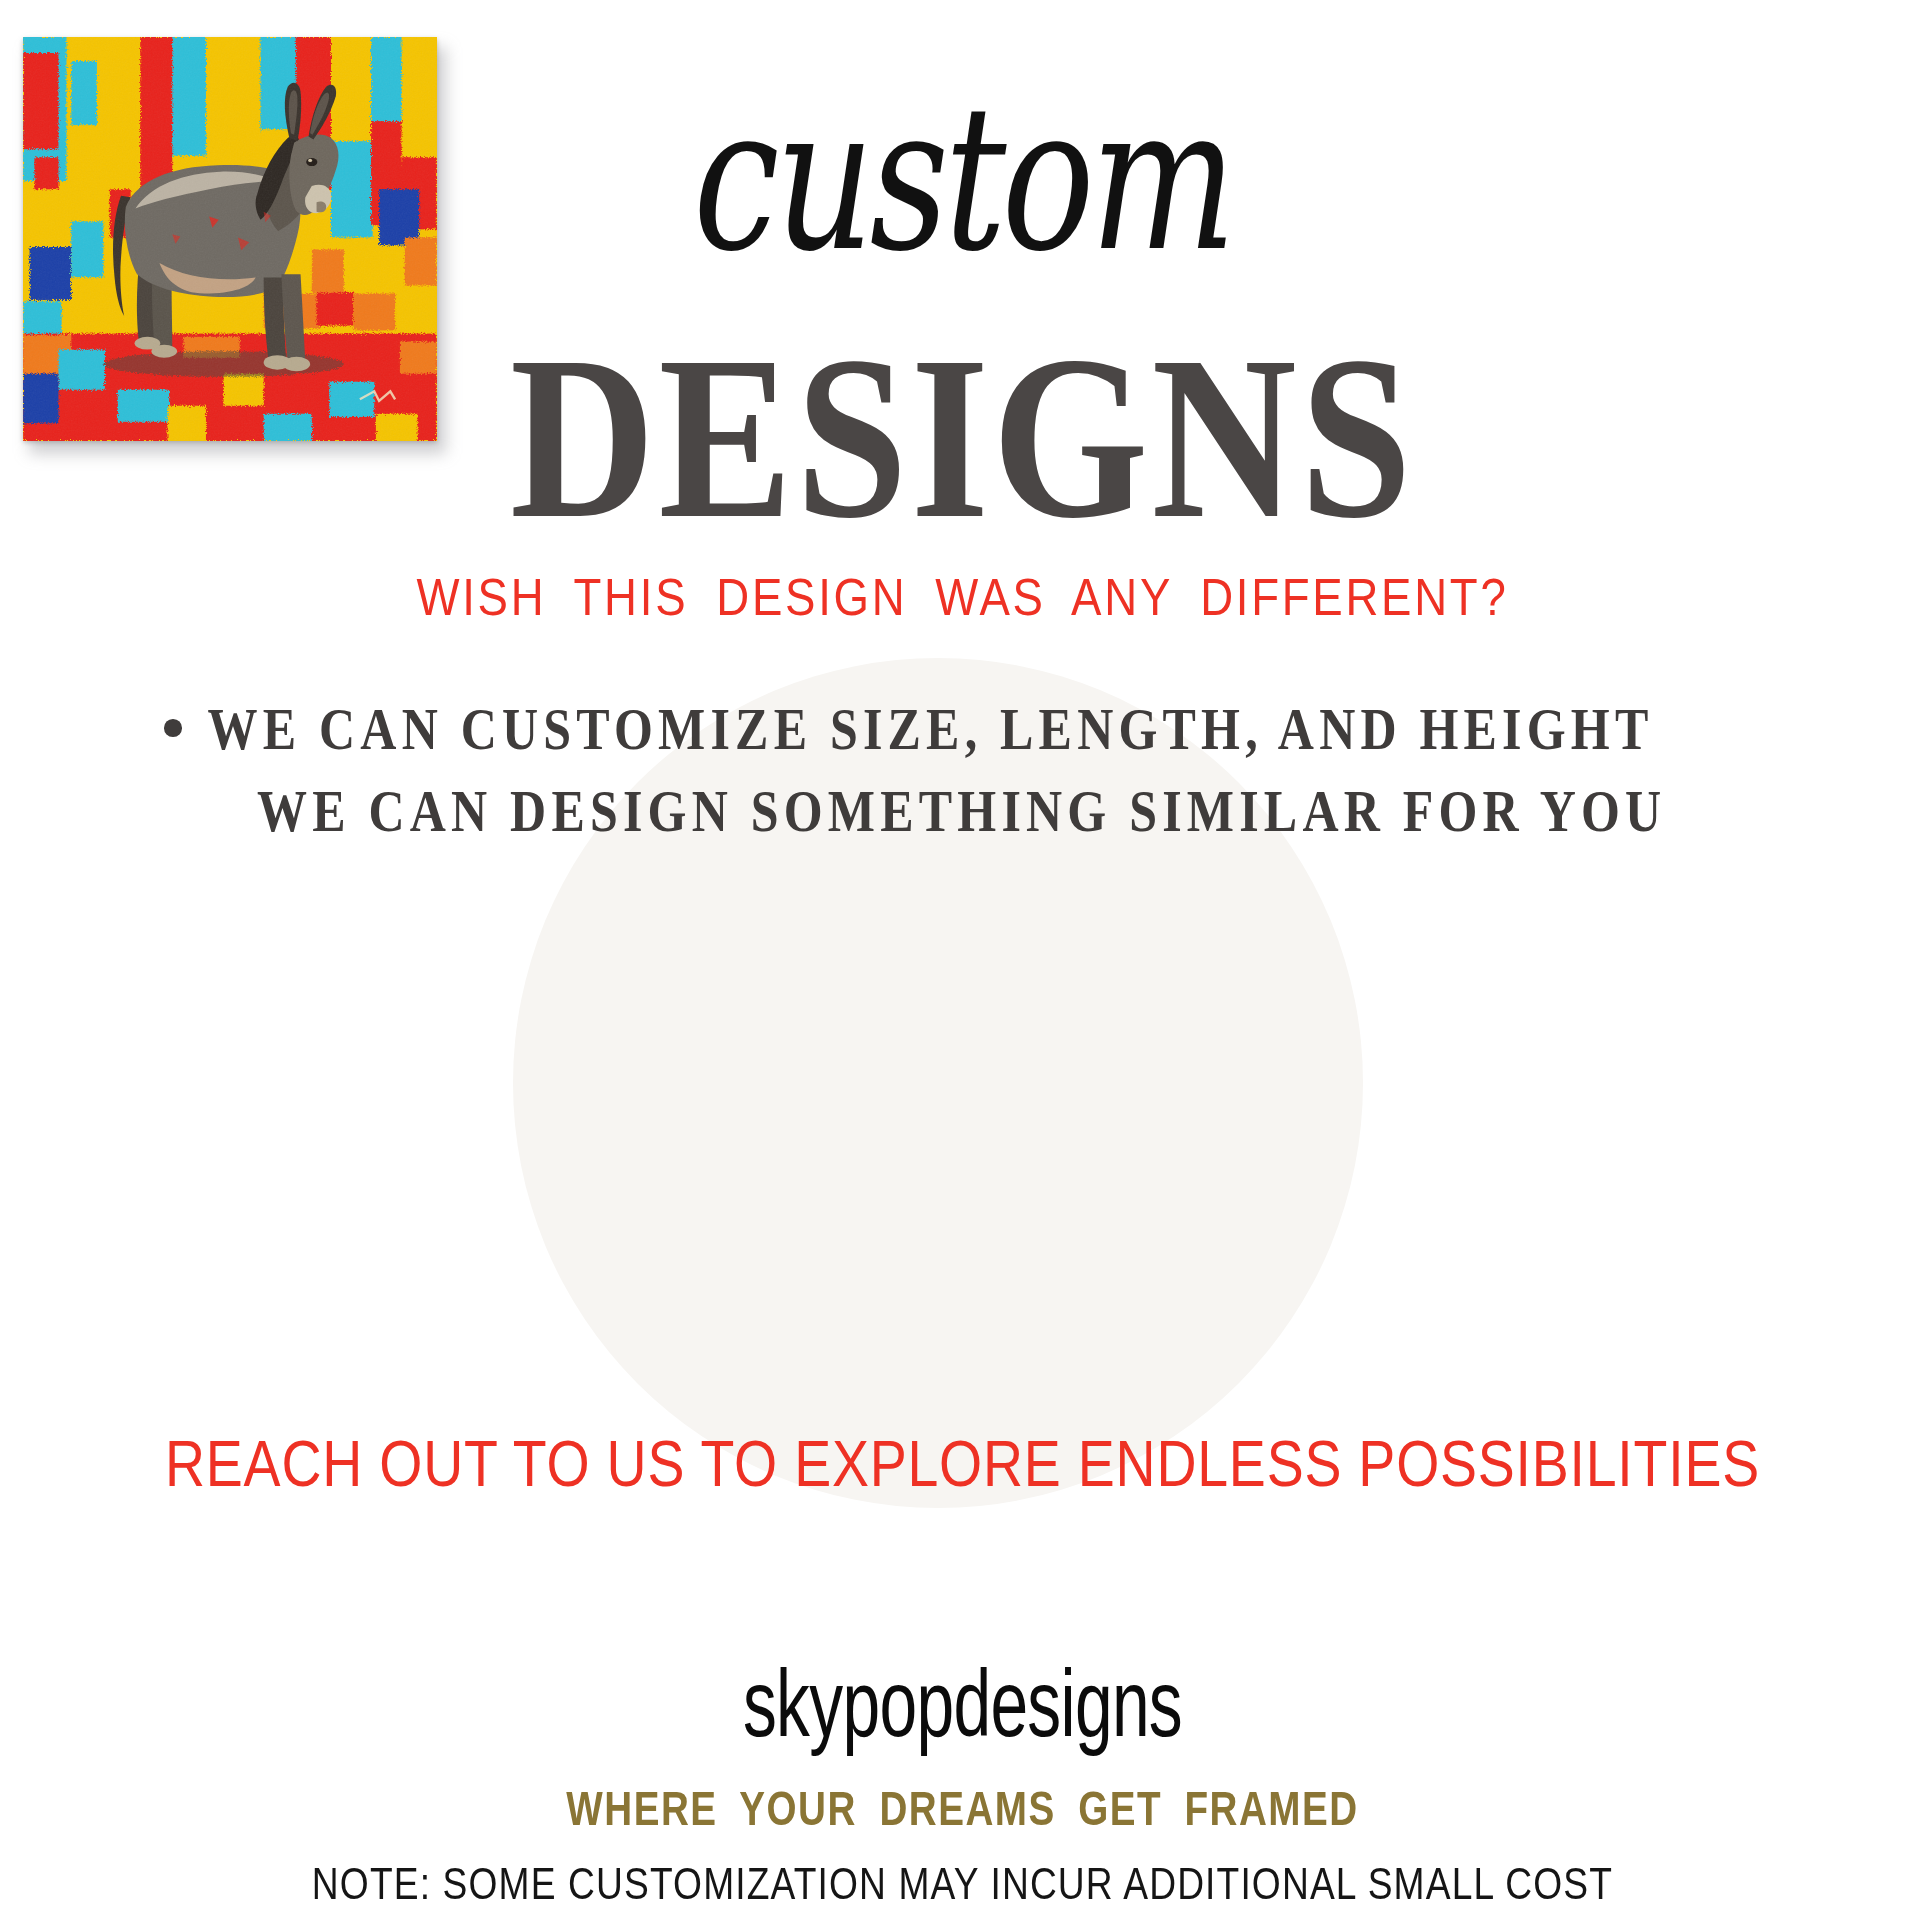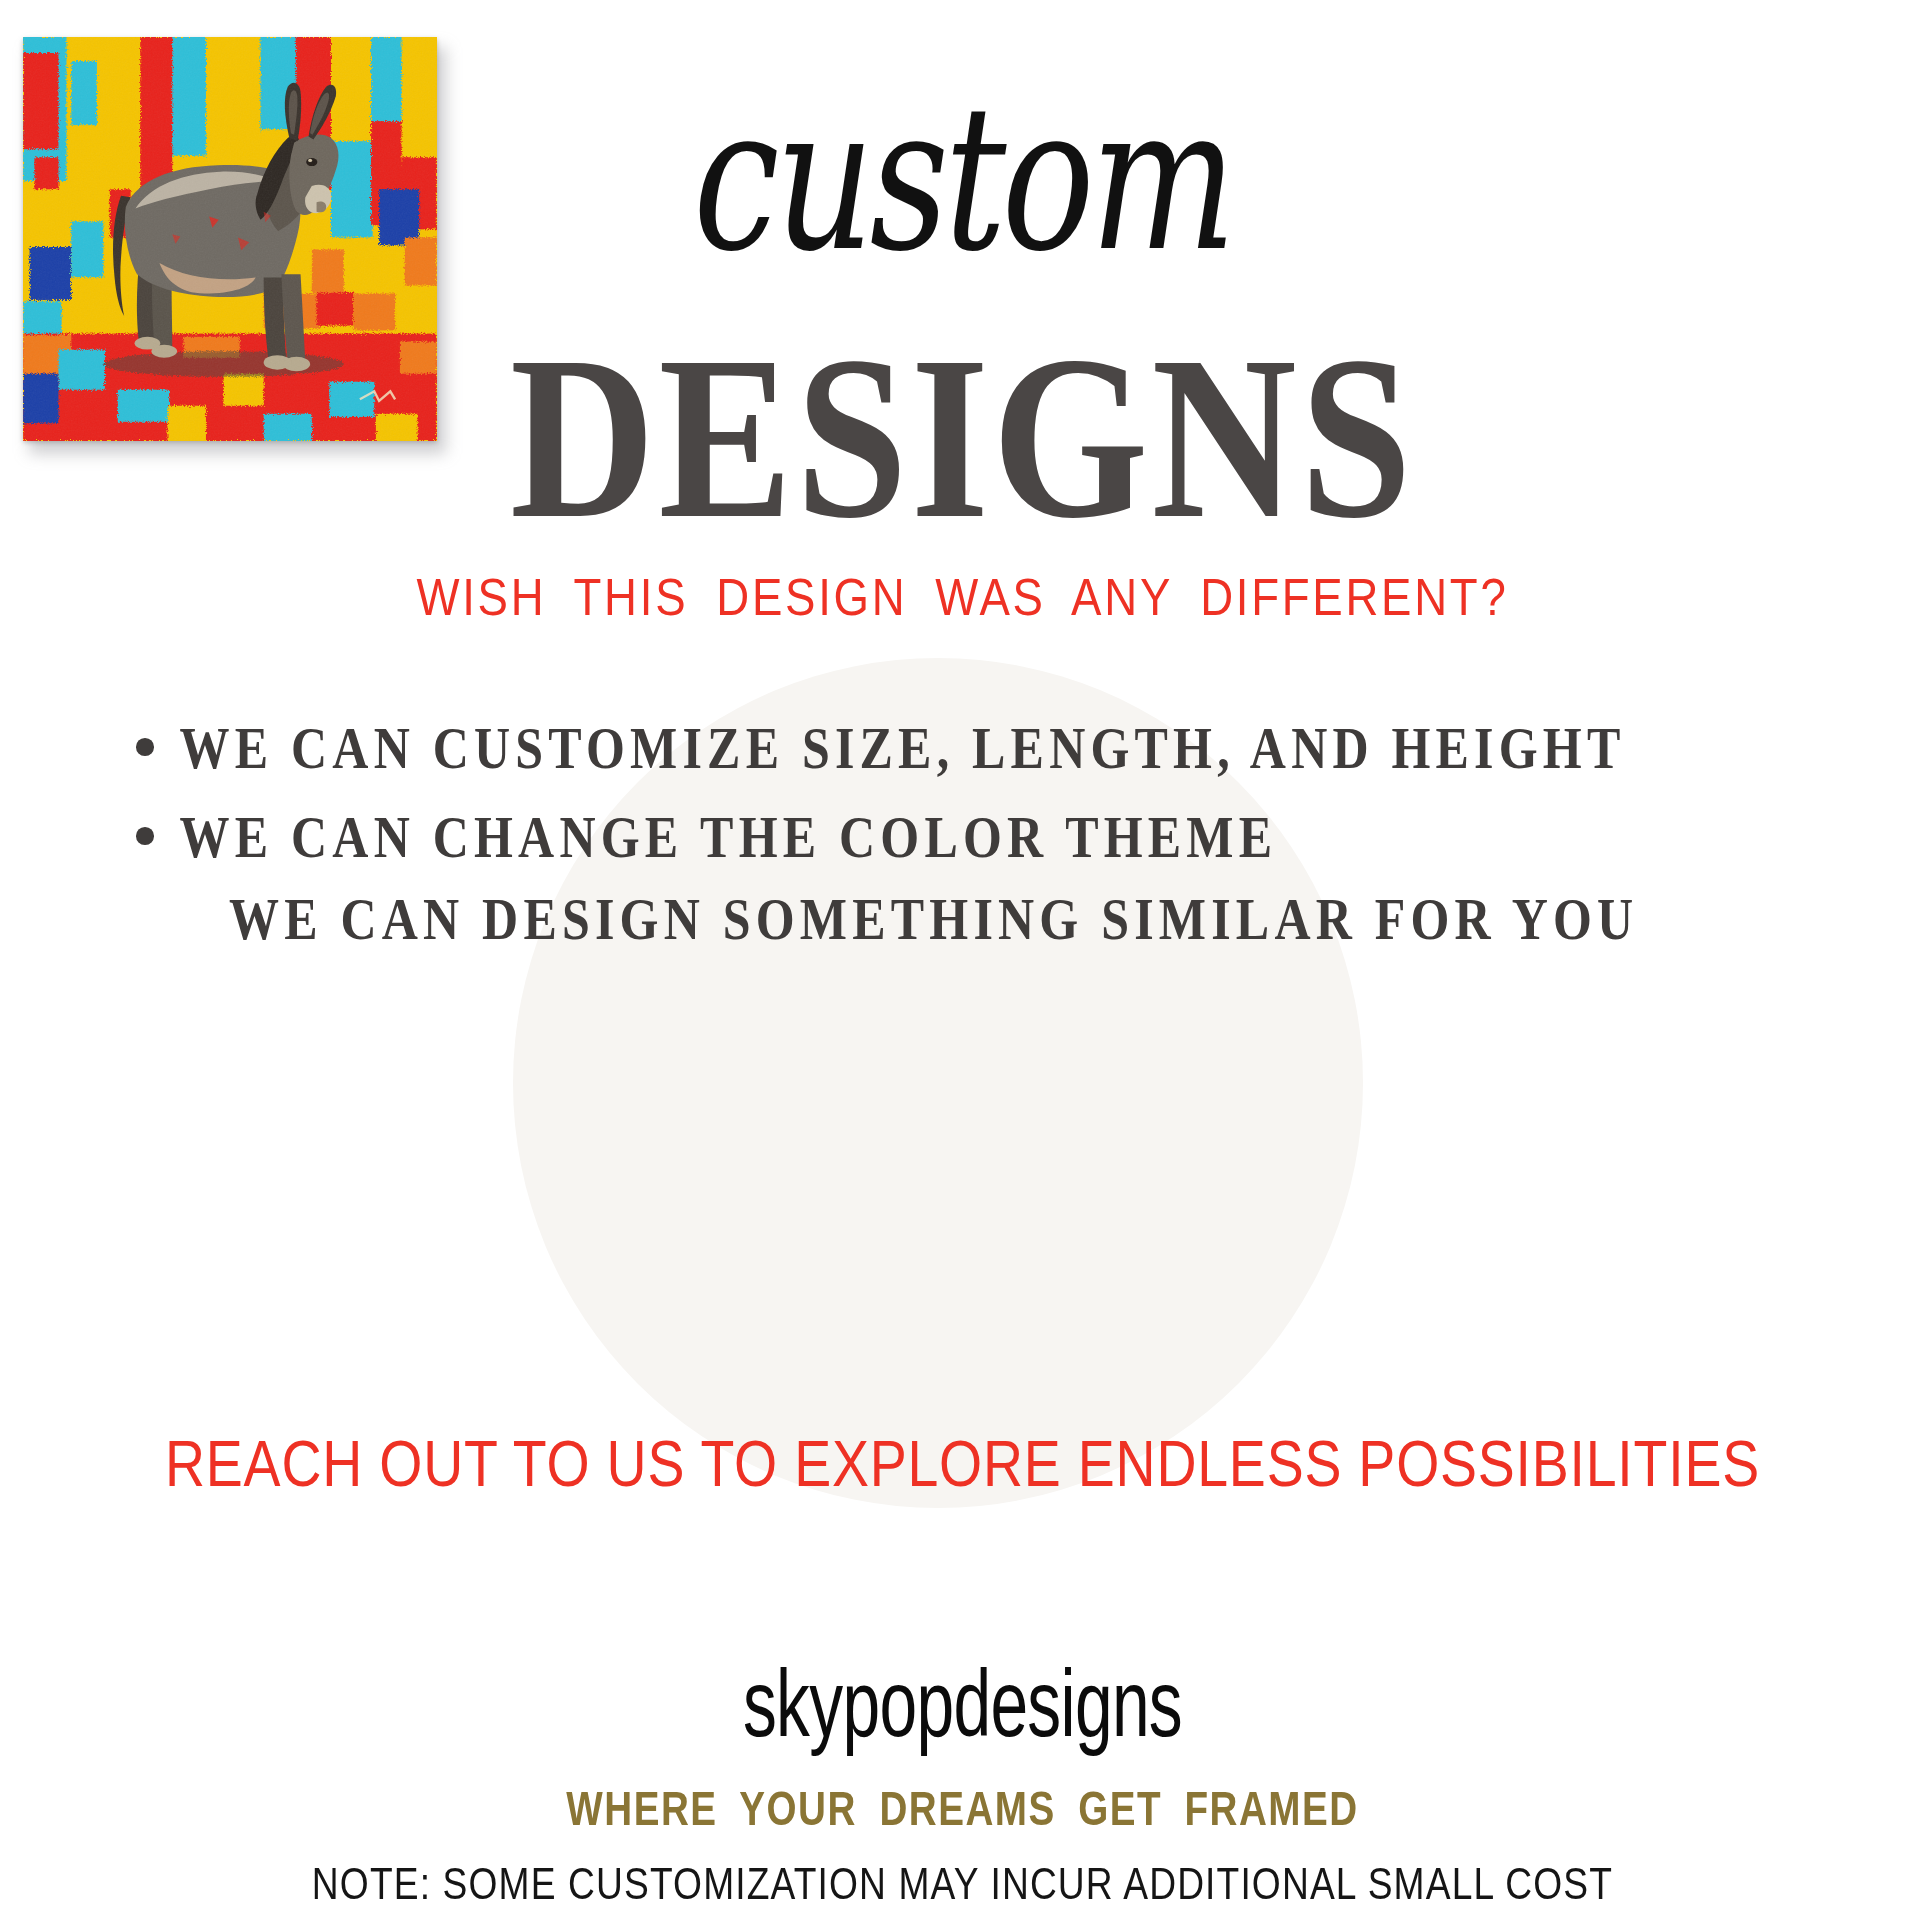--- a/index.html
+++ b/index.html
@@ -79,21 +79,21 @@
     word-spacing:13px;
     color:#ee3124;
     z-index:4;
     transform:scaleY(1.12) scaleX(.97);
     transform-origin:center top;
     white-space:nowrap;
   }
 
   
   .bullets{
-    position:absolute;left:136px;top:698px;width:1652px;z-index:4;margin-top:19px;
+    position:absolute;left:164px;top:698px;width:1652px;z-index:4;
   }
   .bullet-row{
     display:flex;align-items:flex-start;
     margin-bottom:37px;
   }
   .bullet-dot{
     flex:0 0 auto;
     width:17.6px;height:17.6px;border-radius:50%;
     background:#3f3c3b;
     margin-top:21px;margin-right:26px;
@@ -325,24 +325,20 @@
   <div class="big-title">DESIGNS</div>
   <div class="sub-red">WISH  THIS  DESIGN  WAS ANY DIFFERENT?</div>
 
   <div class="bullets">
 
     <div class="bullet-row">
       <span class="bullet-dot"></span>
       <span class="bullet-text">WE CAN CUSTOMIZE SIZE, LENGTH, AND HEIGHT</span>
     </div>
 
-    <div class="bullet-row">
-      <span class="bullet-dot"></span>
-      <span class="bullet-text">WE CAN CHANGE THE COLOR THEME</span>
-    </div>
 
 
 
 
 
     <div class="continuation">WE CAN DESIGN SOMETHING SIMILAR FOR YOU</div>
   </div>
 
   <div class="cta-red">REACH OUT TO US TO EXPLORE ENDLESS POSSIBILITIES</div>
 

